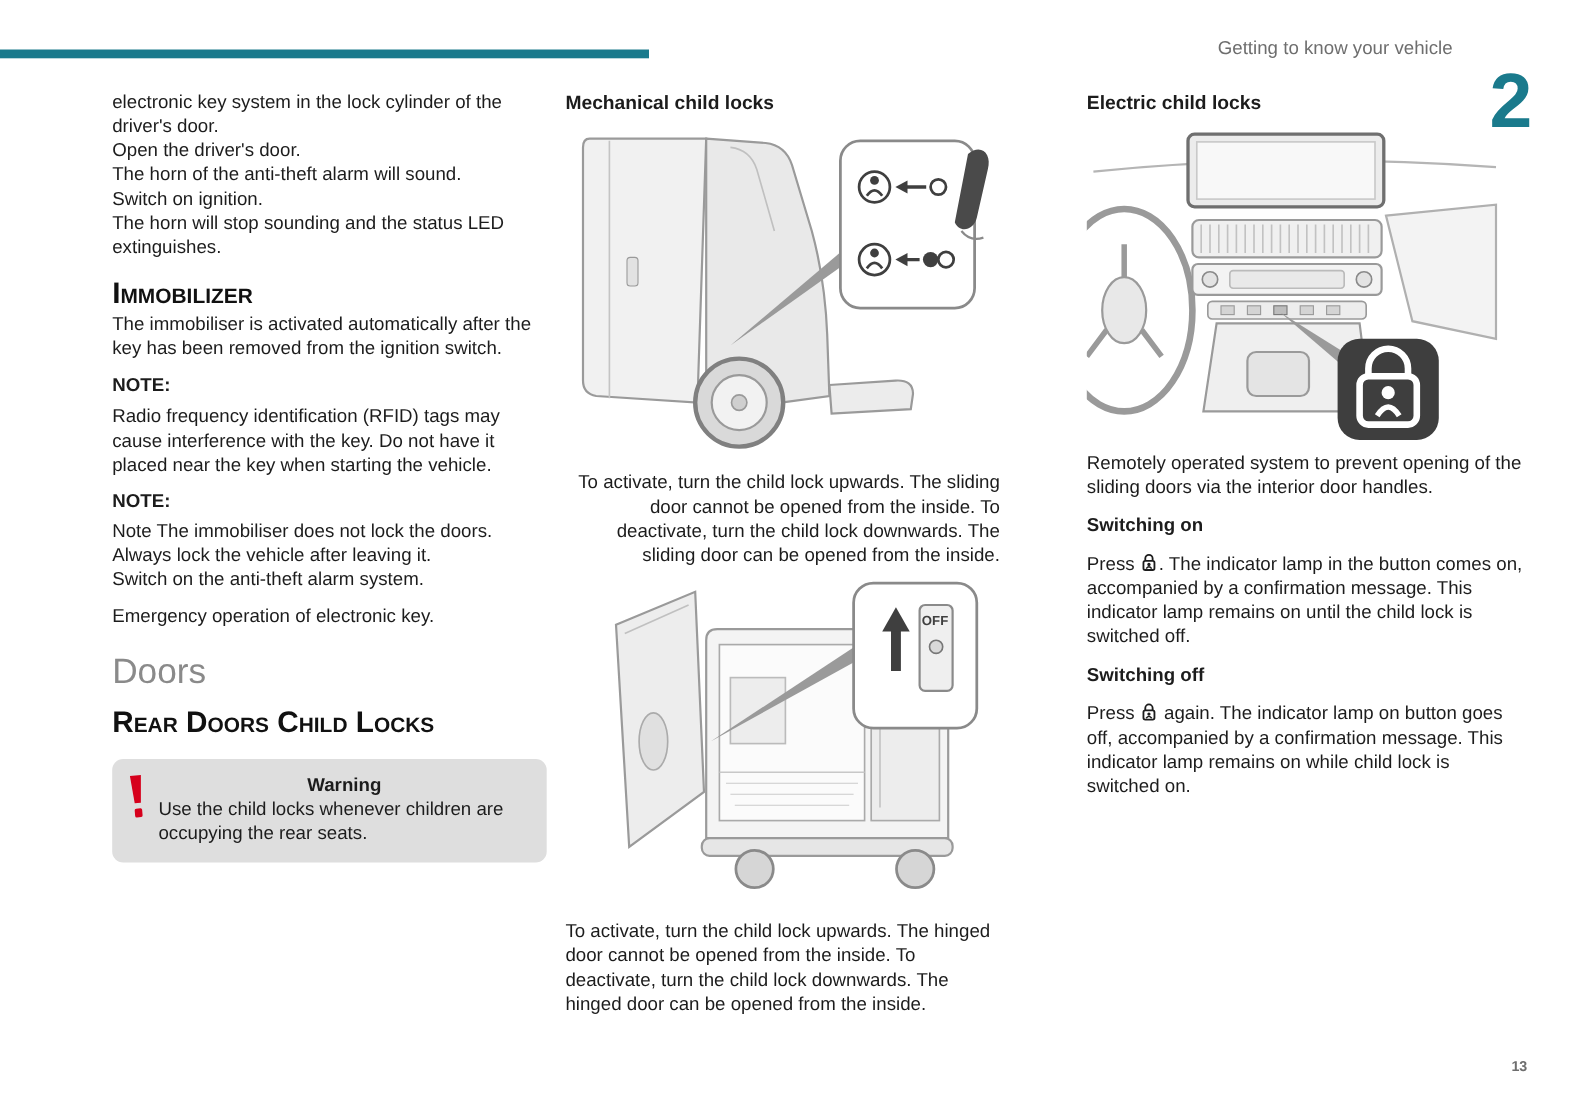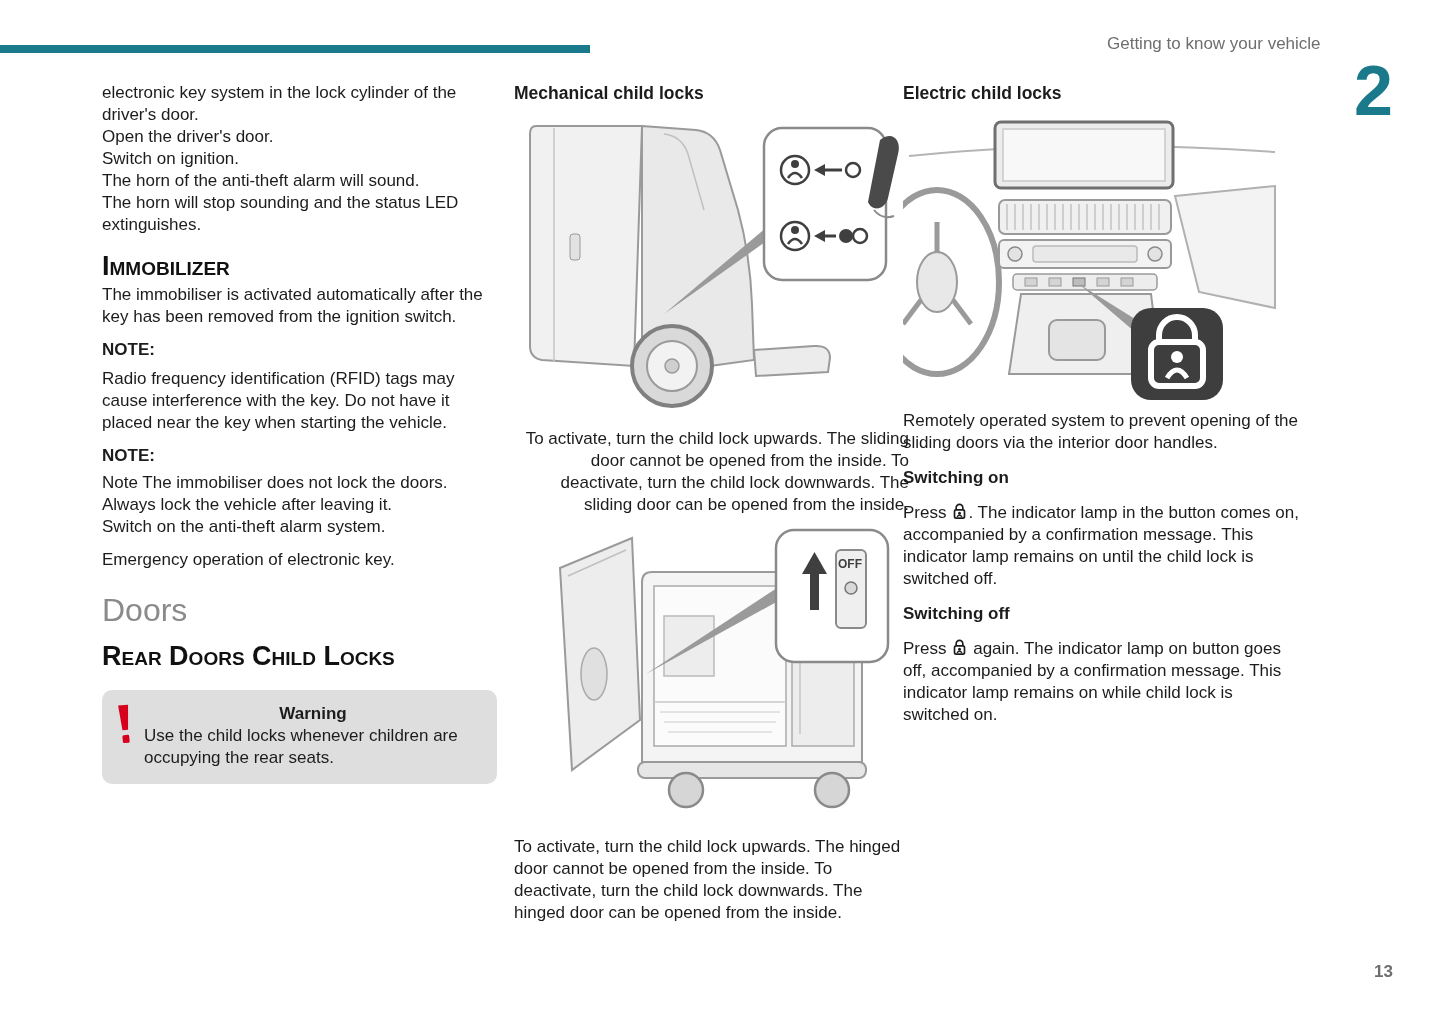--- a/index.html
+++ b/index.html
@@ -9,26 +9,26 @@
     font-family:"Liberation Sans", sans-serif;
     color:#1c1c1c;
     position:relative;
     overflow:hidden;
   }
   .page { position:relative; width:1445px; height:720px; background:#fff;text-decoration:underline; }
 
   .top-bar { position:absolute; left:0; top:45px; width:590px; height:8px; background:#1a7a8c; }
   .header-title { position:absolute; top:34px; left:1107px; font-size:17px; color:#6e6e6e; }
   .chapter-num { position:absolute; top:56px; left:1354px; font-size:70px; font-weight:700; color:#1a7a8c; line-height:1; letter-spacing:-2px; }
-  .page-num { position:absolute; top:962px; left:1374px; font-size:17px; font-weight:700; color:#6e6e6e; }
+  .page-num { position:absolute; top:962px; left:1374px; font-size:13px; font-weight:700; color:#6e6e6e; }
 
   .col { position:absolute; top:82px; }
   .col1 { left:102px;  width:395px; }
   .col2 { left:514px; width:395px; }
-  .col3 { left:903px; width:400px; }
+  .col3 { left:988px; width:400px; }
 
   .body-text { font-size:17px; line-height:22px; }
   p.body { font-size:17px; line-height:22px; margin-top:8px; }
   .note-label { font-size:17px; font-weight:700; margin-top:12px; }
   .note-text { margin-top:6px; }
 
   .sc-heading {
     font-variant-caps:small-caps;
     font-weight:700;
     font-size:27px;
@@ -70,22 +70,22 @@
 <div class="page">
 
   <div class="top-bar"></div>
   <div class="header-title">Getting to know your vehicle</div>
   <div class="chapter-num">2</div>
 
   <div class="col col1">
     <div class="body-text">
       <div>electronic key system in the lock cylinder of the driver's door.</div>
       <div>Open the driver's door.</div>
+      <div>The horn of the anti-theft alarm will sound.</div>
       <div>Switch on ignition.</div>
-      <div>The horn of the anti-theft alarm will sound.</div>
       <div>The horn will stop sounding and the status LED extinguishes.</div>
     </div>
 
     <h2 class="sc-heading">Immobilizer</h2>
     <p class="body" style="margin-top:2px;">The immobiliser is activated automatically after the key has been removed from the ignition switch.</p>
 
     <p class="note-label">NOTE:</p>
     <p class="body note-text">Radio frequency identification (RFID) tags may cause interference with the key. Do not have it placed near the key when starting the vehicle.</p>
 
     <p class="note-label">NOTE:</p>

